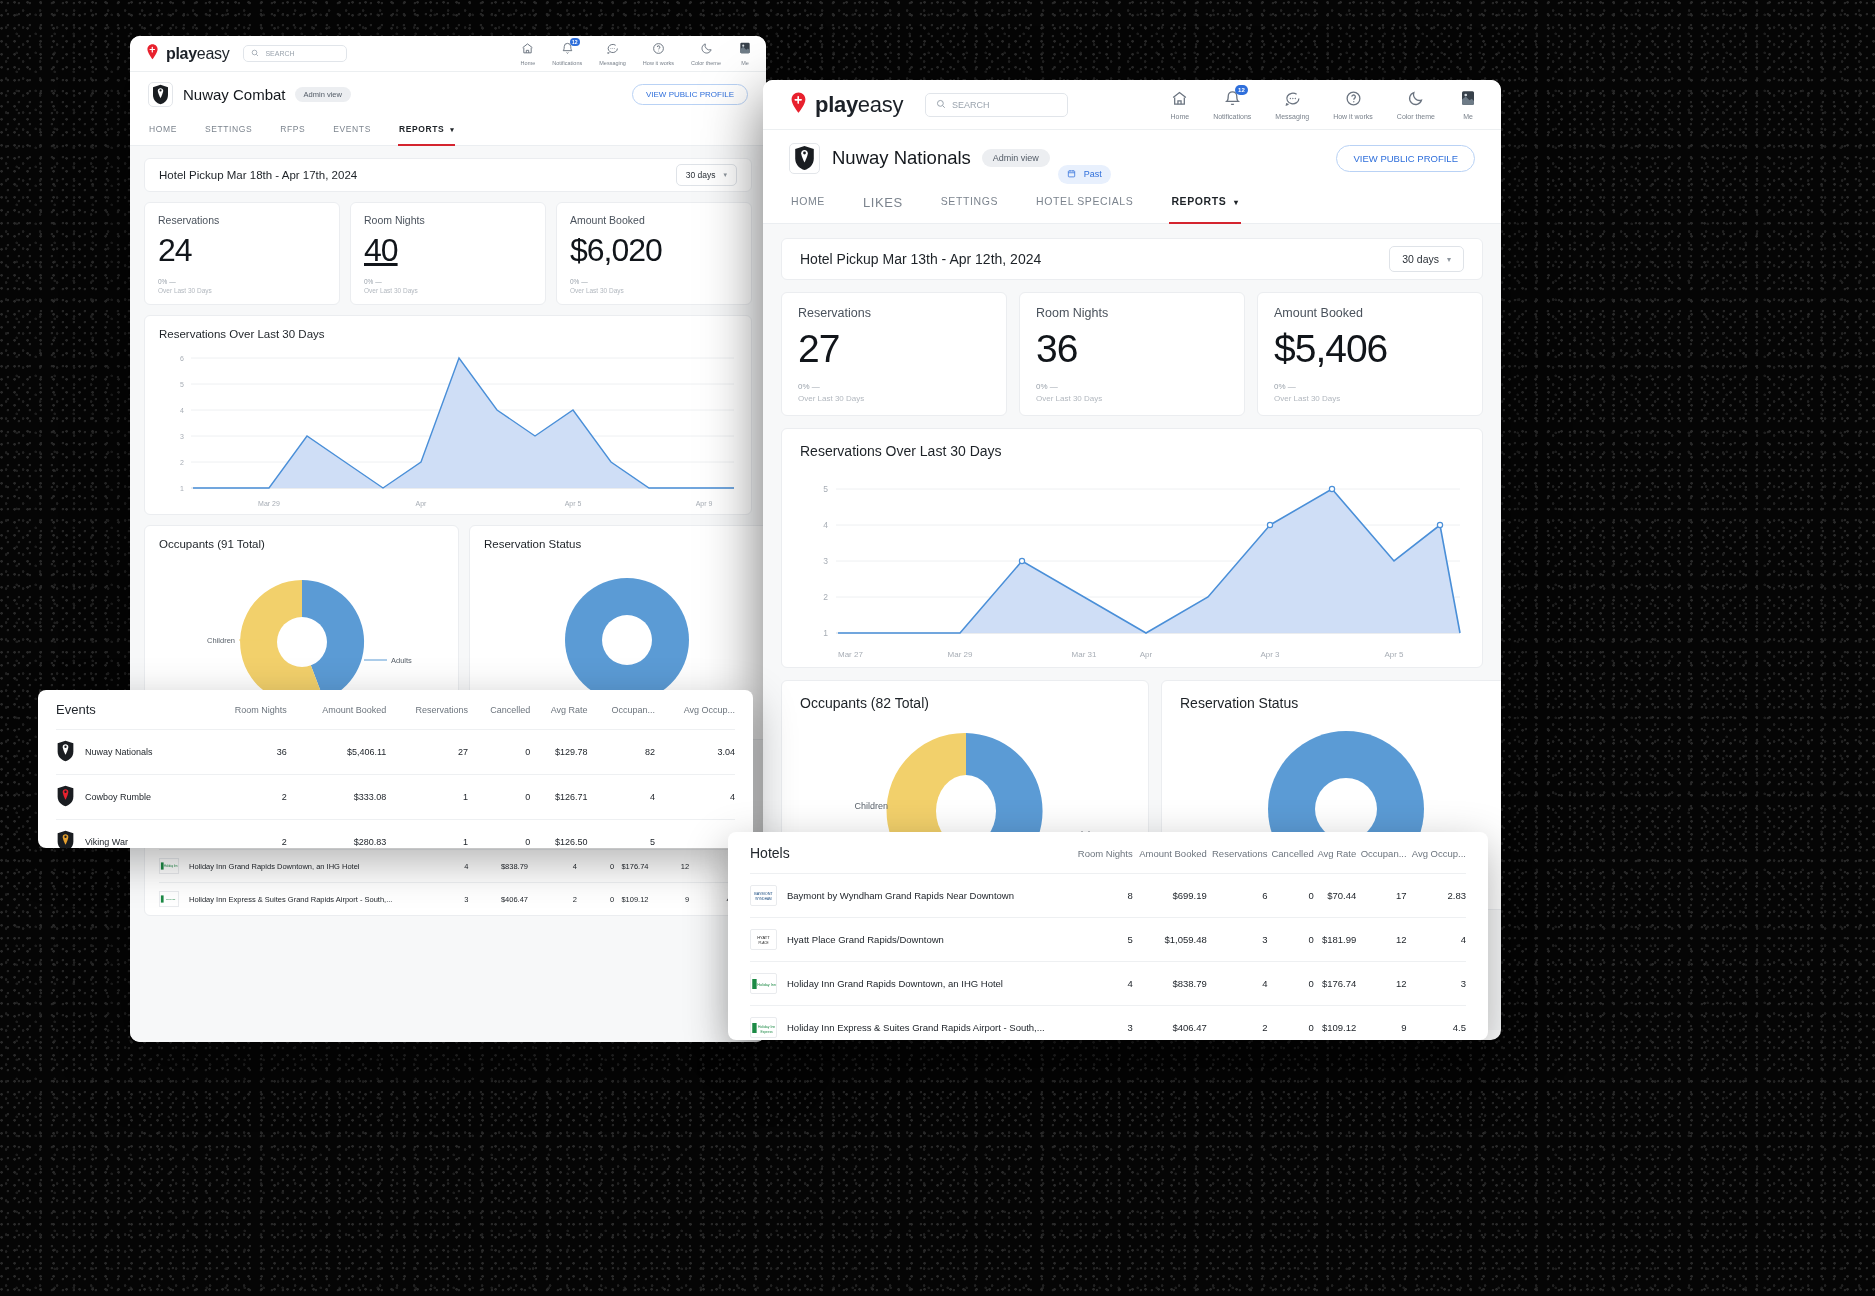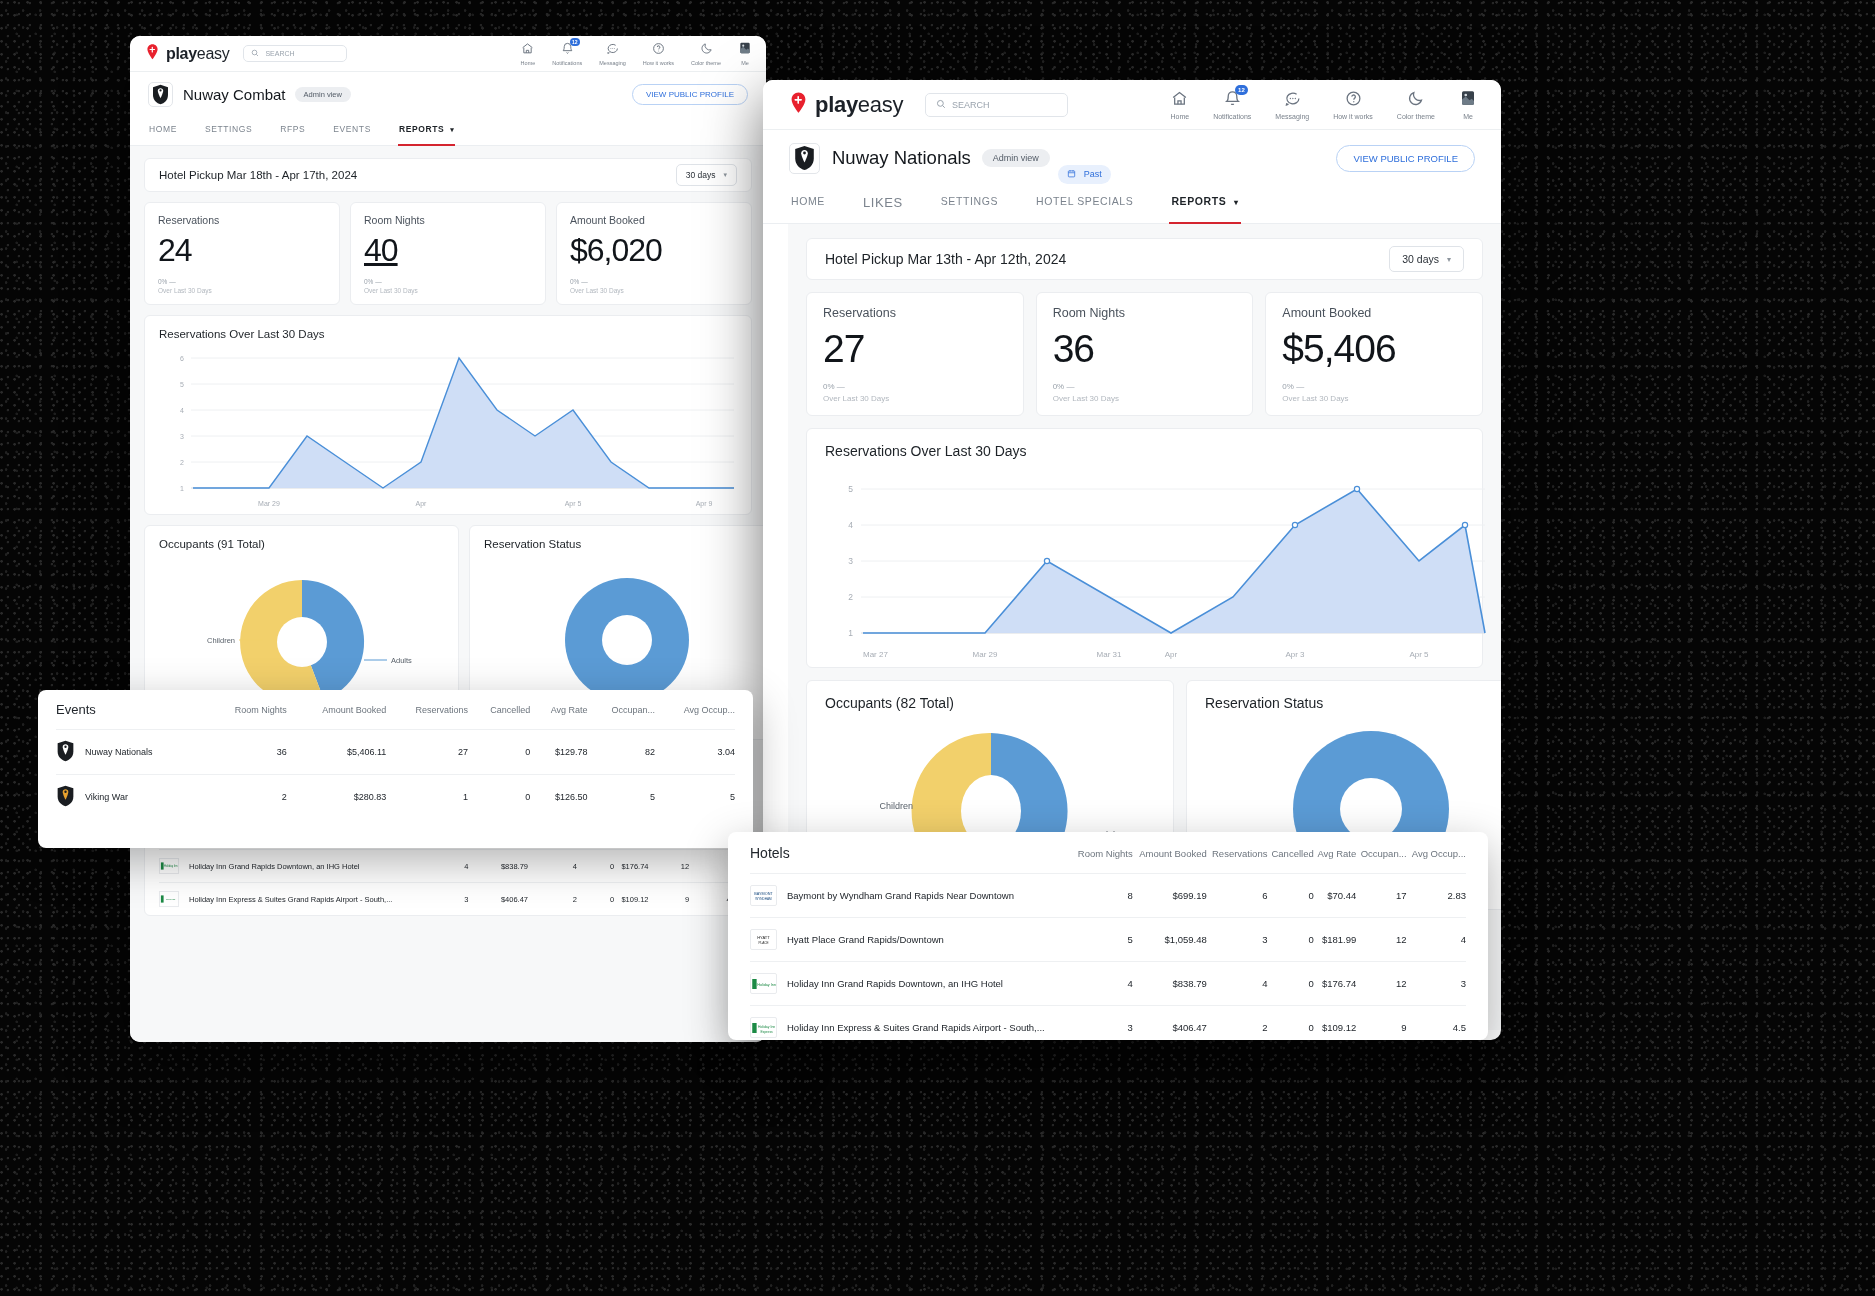--- a/index.html
+++ b/index.html
@@ -534,21 +534,21 @@
     <div class="tab" style="font-size:10.5px;padding:9px 2px 13px;"><span>HOME</span></div>
     <div class="tab" style="font-size:13px;padding:9px 2px 13px;"><span>LIKES</span></div>
     <div class="tab" style="font-size:10.5px;padding:9px 2px 13px;"><span>SETTINGS</span></div>
     <div class="tab" style="font-size:10.5px;padding:9px 2px 13px;"><span>HOTEL SPECIALS</span></div>
     <div class="tab active" style="font-size:10.5px;padding:9px 2px 13px;">
       <span>REPORTS</span>
       <span style="font-size:8px;margin-left:4px;">▾</span>
     </div>
   </div>
 
-  <div class="content" style="padding:14px 18px;height:806px;margin-left:25px;">
+  <div class="content" style="padding:14px 18px;height:806px;">
 
     <div class="card pickuprow" style="height:42px;padding:0 18px;">
       <div class="pickup-title" style="font-size:14px;">Hotel Pickup Mar 13th - Apr 12th, 2024</div>
       <div class="dropdown" style="font-size:10.5px;padding:6px 12px;">
         <span>30 days</span>
         <span style="font-size:8px;color:#8d959d;">▾</span>
       </div>
     </div>
 
     <div class="stats" style="gap:12px;margin-top:12px;">
@@ -660,20 +660,41 @@
               <span>Nuway Nationals</span>
             </div>
           </td>
           <td style="font-size:9px;">36</td>
           <td style="font-size:9px;">$5,406.11</td>
           <td style="font-size:9px;">27</td>
           <td style="font-size:9px;">0</td>
           <td style="font-size:9px;">$129.78</td>
           <td style="font-size:9px;">82</td>
           <td style="font-size:9px;">3.04</td>
+        </tr>
+        <tr>
+          <td class="first" style="padding:10px 0;font-size:9px;">
+            <div class="rowname">
+              <span>
+                <svg width="19" height="22" viewBox="0 0 24 28">
+                    <path d="M12 1l10 3.2v10.4C22 21.4 17 25.7 12 27 7 25.7 2 21.4 2 14.6V4.2z" fill="#1a1d21"></path>
+                    <path d="M12 5.5c2.1 0 3.6 1.5 3.6 3.4 0 2.6-3.6 10-3.6 10S8.4 11.5 8.4 8.9C8.4 7 9.9 5.5 12 5.5z" fill="#e8212e"></path>
+                    <circle cx="12" cy="8.6" r="1.5" fill="#1a1d21"></circle>
+                  </svg>
+              </span>
+              <span>Cowboy Rumble</span>
+            </div>
+          </td>
+          <td style="font-size:9px;">2</td>
+          <td style="font-size:9px;">$333.08</td>
+          <td style="font-size:9px;">1</td>
+          <td style="font-size:9px;">0</td>
+          <td style="font-size:9px;">$126.71</td>
+          <td style="font-size:9px;">4</td>
+          <td style="font-size:9px;">4</td>
         </tr>
         <tr>
           <td class="first" style="padding:10px 0;font-size:9px;">
             <div class="rowname">
               <span>
                 <svg width="19" height="22" viewBox="0 0 24 28">
                     <path d="M12 1l10 3.2v10.4C22 21.4 17 25.7 12 27 7 25.7 2 21.4 2 14.6V4.2z" fill="#1a1d21"></path>
                     <path d="M12 5.5c2.1 0 3.6 1.5 3.6 3.4 0 2.6-3.6 10-3.6 10S8.4 11.5 8.4 8.9C8.4 7 9.9 5.5 12 5.5z" fill="#e8a12e"></path>
                     <circle cx="12" cy="8.6" r="1.5" fill="#1a1d21"></circle>
                   </svg>

